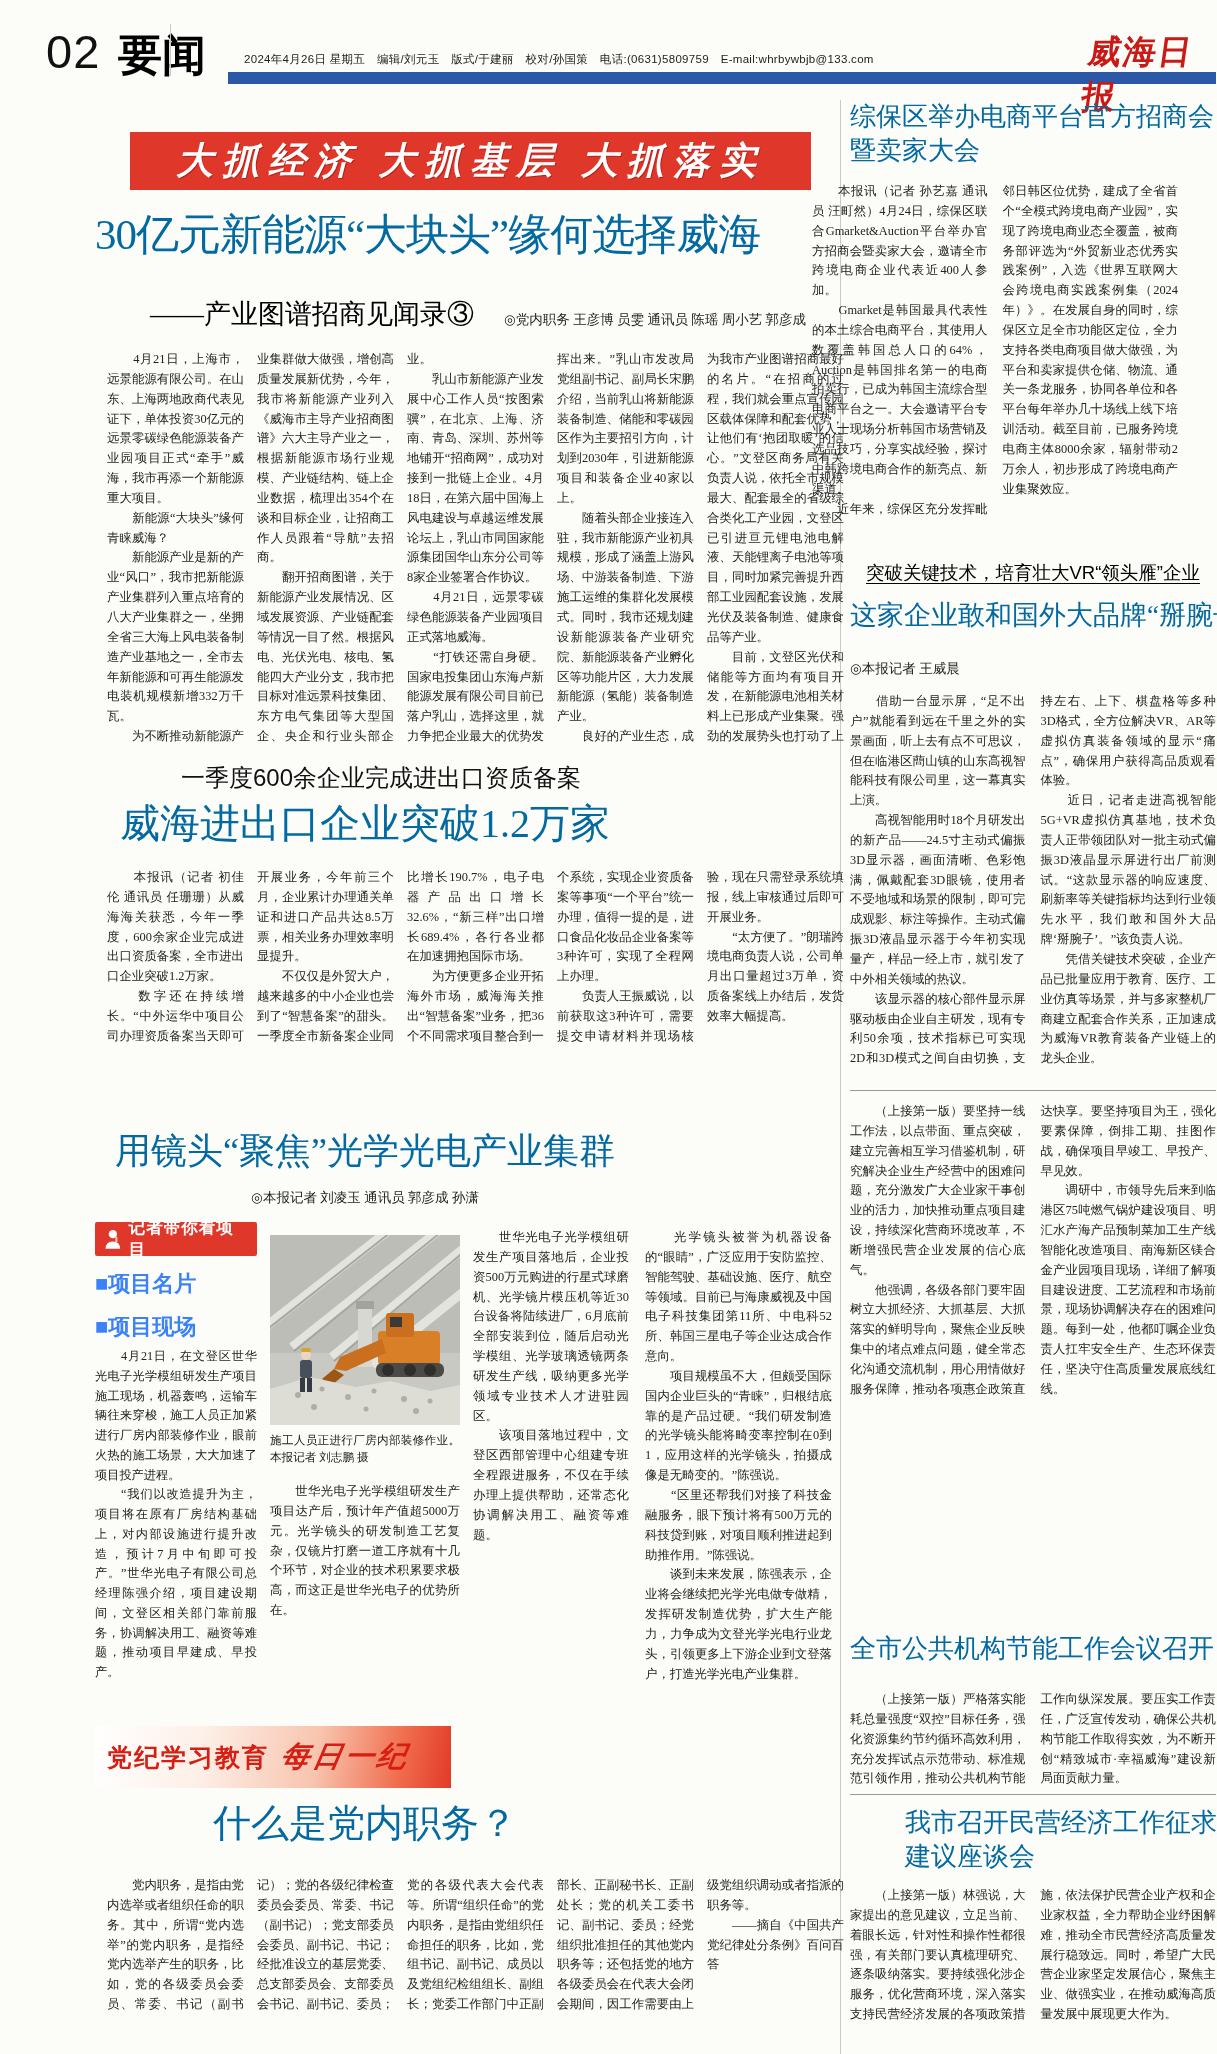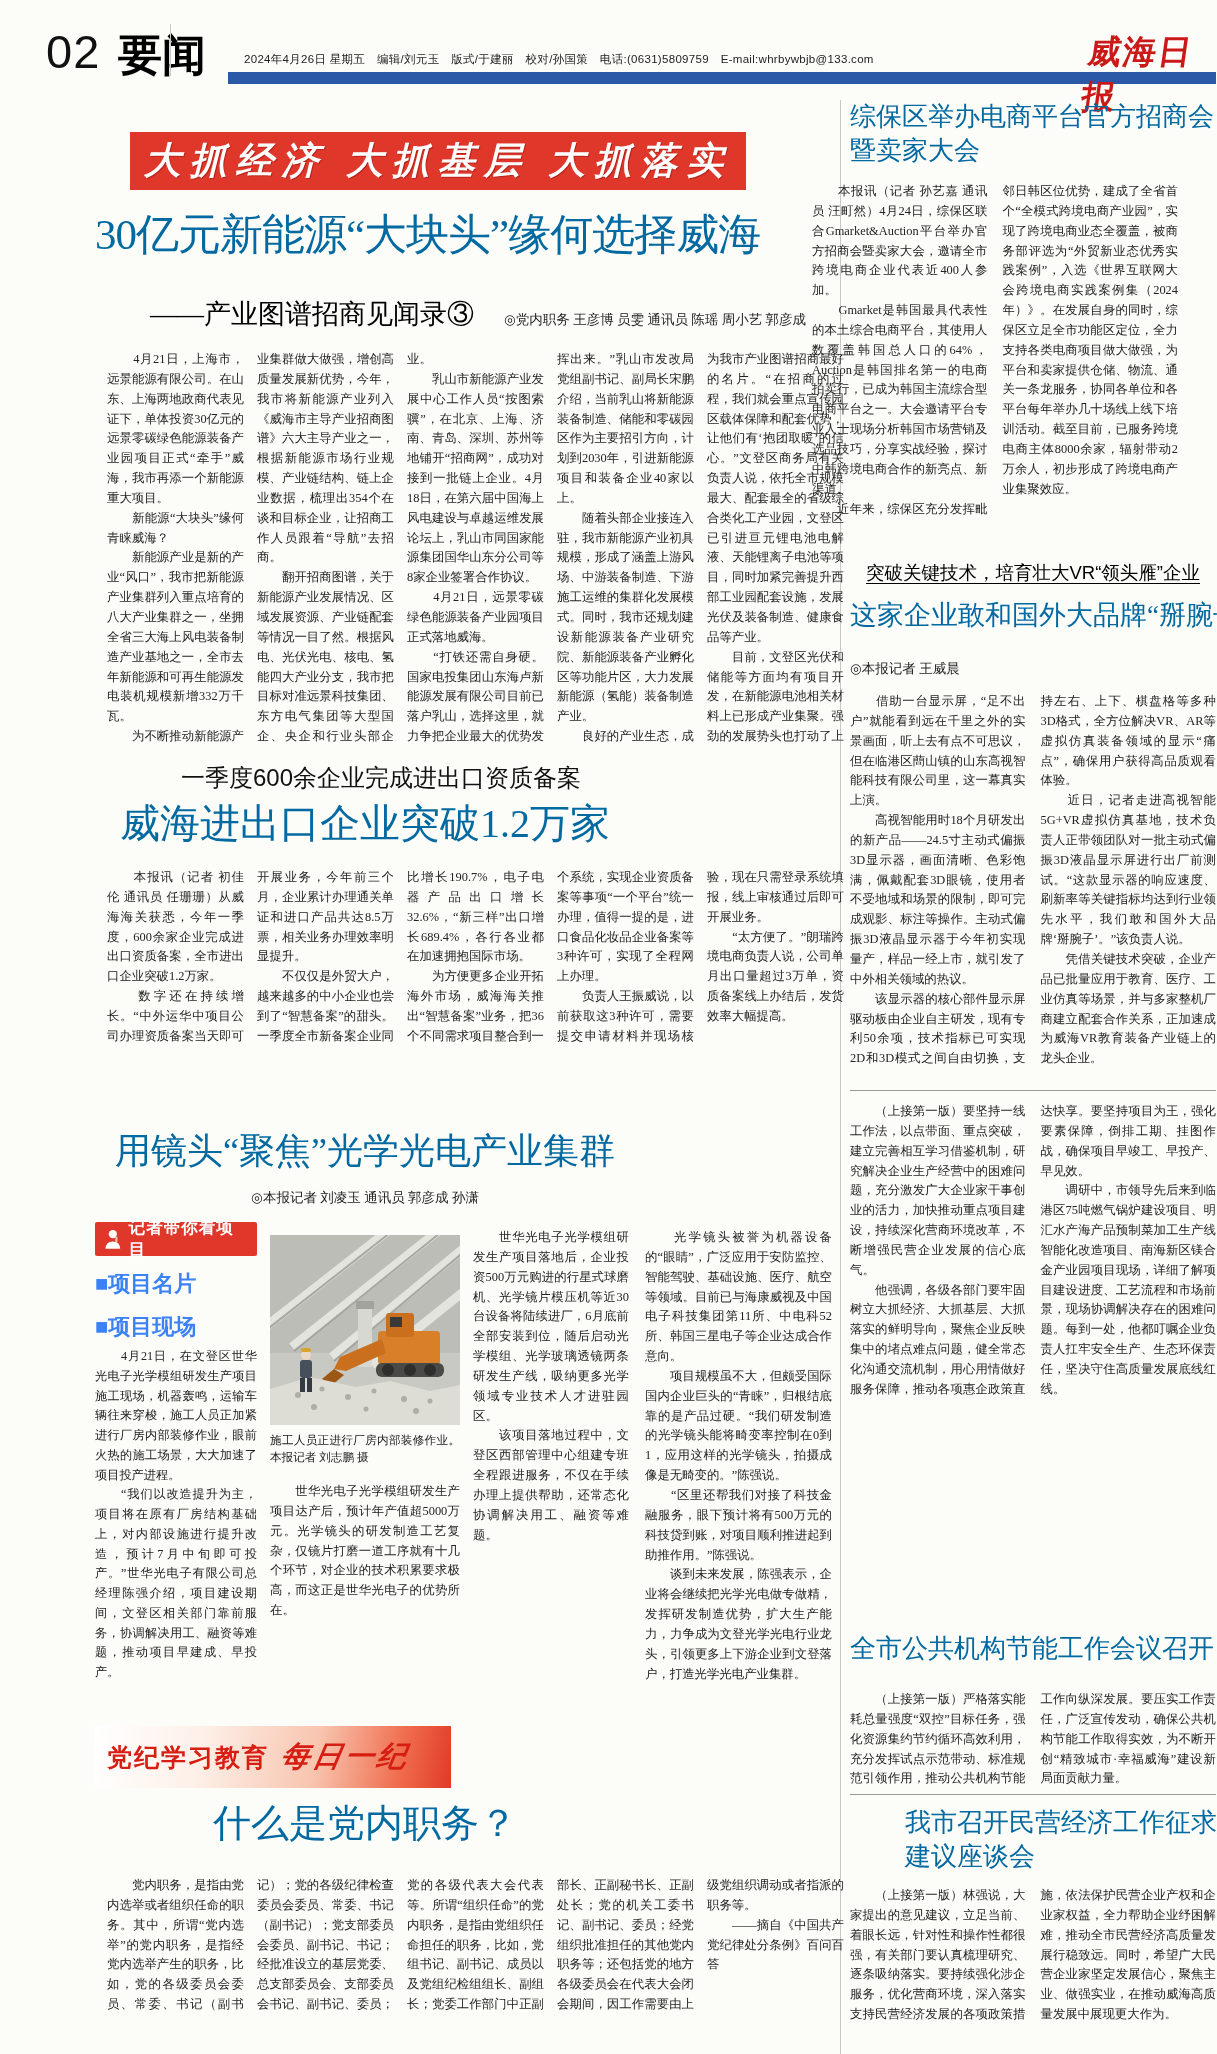--- a/index.html
+++ b/index.html
@@ -56,21 +56,21 @@
 
   <div class="abs hdr-num sans" style="left:30px;top:24px;">02</div>
   <div class="abs hdr-sec sans" style="left:102px;top:26px;">要闻</div>
   <div class="abs vrule" style="left:170px;top:24px;height:52px;"></div>
   <div class="abs dateline sans" style="left:228px;top:52px;width:760px;">2024年4月26日  星期五　编辑/刘元玉　版式/于建丽　校对/孙国策　电话:(0631)5809759　E-mail:whrbywbjb@133.com</div>
   <div class="abs bluebar" style="left:228px;top:72px;width:988px;height:12px;"></div>
   <div class="abs masthead" style="left:1085px;top:30px;">威海日报</div>
 
   <div class="abs vrule" style="left:840px;top:100px;height:1954px;"></div>
 
-  <div class="abs red-banner" style="left:130px;top:132px;width:616px;height:58px;">
+  <div class="abs red-banner" style="left:130px;top:132px;width:681px;height:58px;">
     <span>大抓经济 大抓基层 大抓落实</span>
   </div>
   <div class="abs serif-head a1-head" style="left:95px;top:206px;width:725px;">30亿元新能源“大块头”缘何选择威海</div>
   <div class="abs a1-subrow" style="left:150px;top:296px;width:690px;">
     <span class="a1-sub">——产业图谱招商见闻录③</span>
     <span class="byline" style="margin-left:30px;margin-bottom:3px;">◎党内职务 王彦博 员雯 通讯员 陈瑶 周小艺 郭彦成</span>
   </div>
   <div class="abs body-text cols5" style="left:95px;top:350px;width:737px;height:398px;">　　4月21日，上海市，远景能源有限公司。在山东、上海两地政商代表见证下，单体投资30亿元的远景零碳绿色能源装备产业园项目正式“牵手”威海，我市再添一个新能源重大项目。
 　　新能源“大块头”缘何青睐威海？
 　　新能源产业是新的产业“风口”，我市把新能源产业集群列入重点培育的八大产业集群之一，坐拥全省三大海上风电装备制造产业基地之一，全市去年新能源和可再生能源发电装机规模新增332万千瓦。

